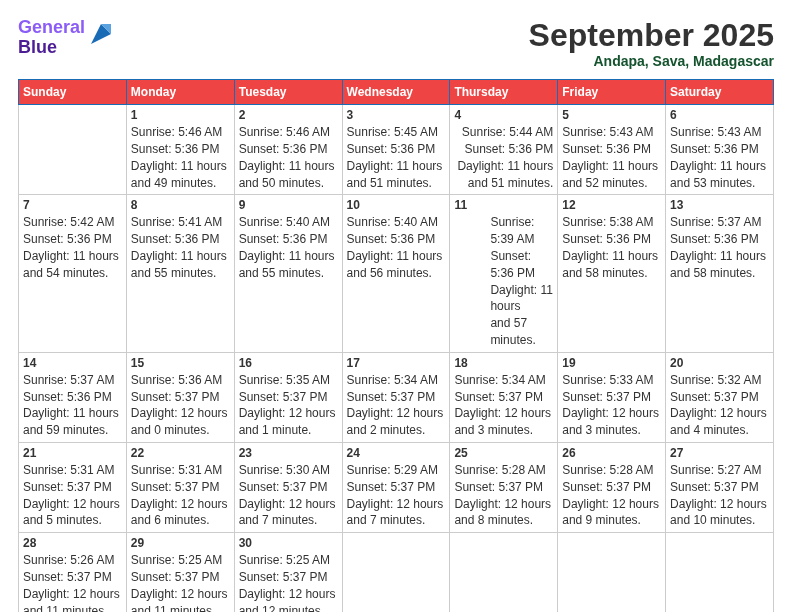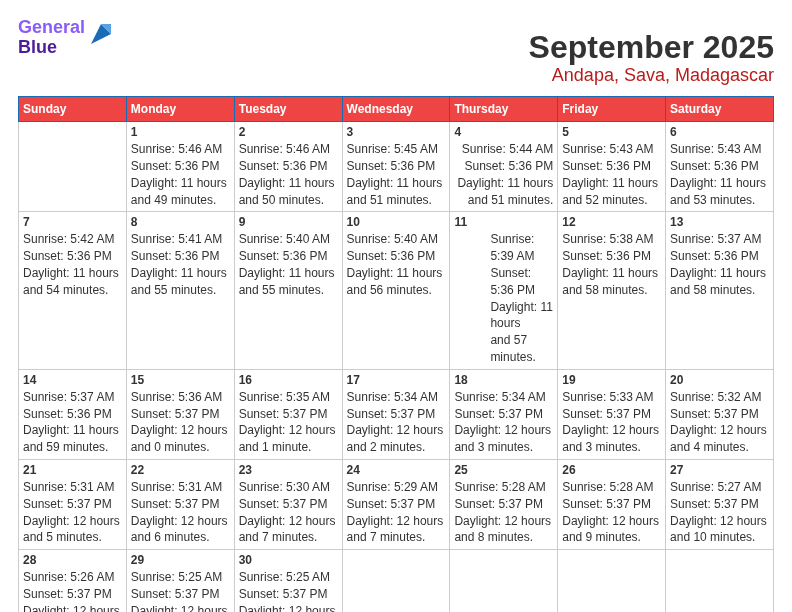--- a/index.html
+++ b/index.html
@@ -45,31 +45,31 @@
     }
     .logo-icon {
       width: 28px;
       height: 28px;
       margin-left: 2px;
       align-self: flex-start;
       margin-top: 2px;
     }
     .title-block {
       text-align: right;
-      margin-top: 12px;
     }
     .month-title {
       font-size: 32px;
       font-weight: bold;
       color: #333;
       line-height: 1.1;
     }
     .location {
-      font-size: 18px;
-      color: #b91c1c;
+      font-size: 14px;
+      color: #14532d;
+      font-weight: bold;
     }
     .calendar {
       flex: 1;
       border: 1px solid #ccc;
       border-collapse: collapse;
       width: 100%;
       table-layout: fixed;
     }
     .calendar th {
       background: #ef4444;

